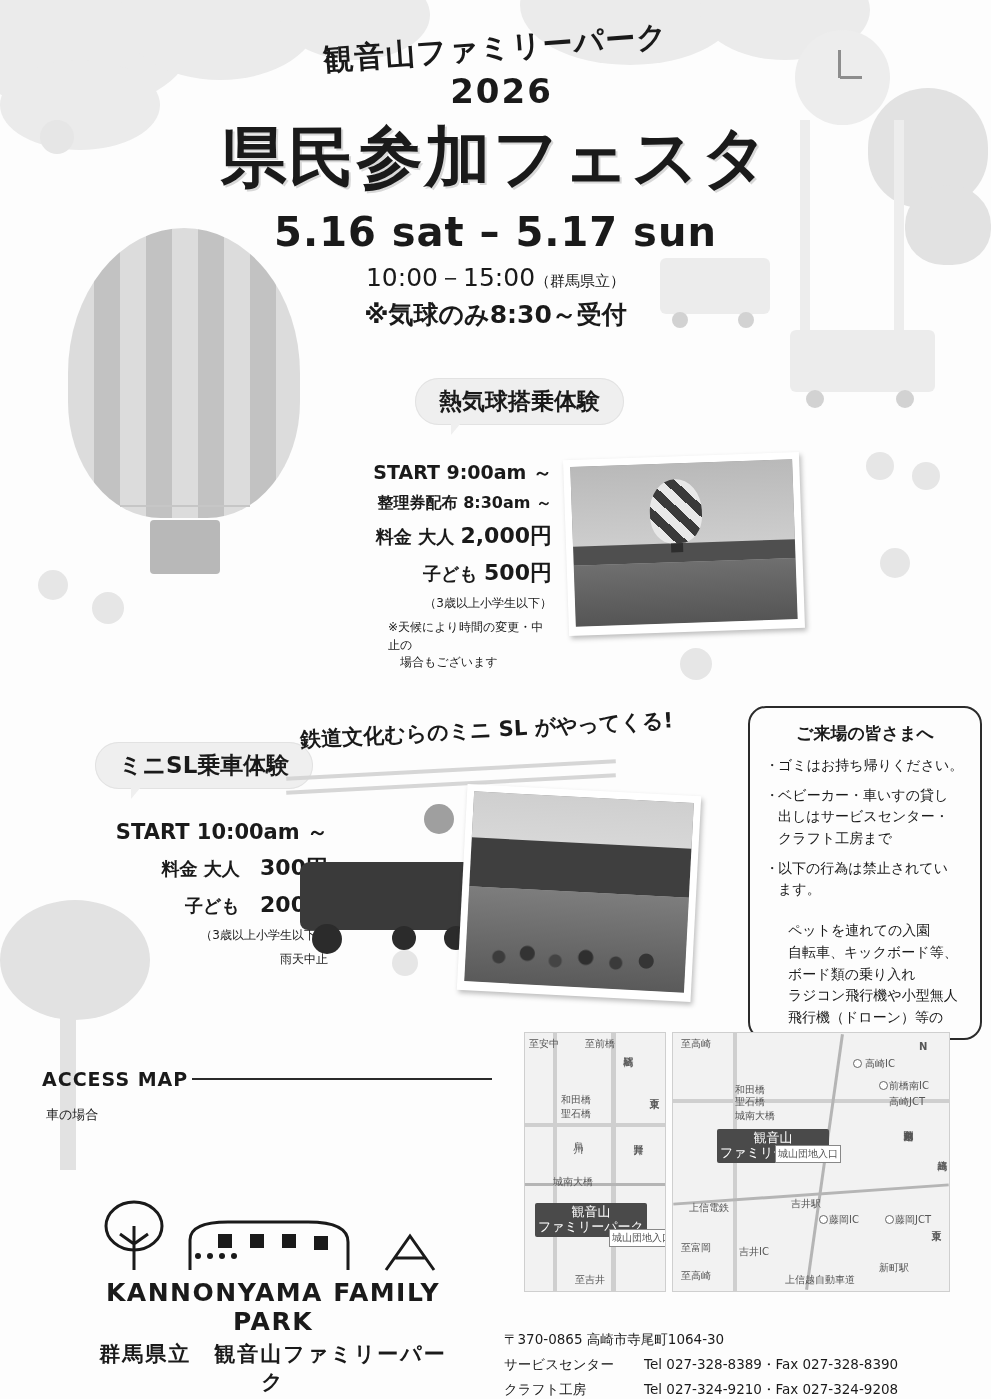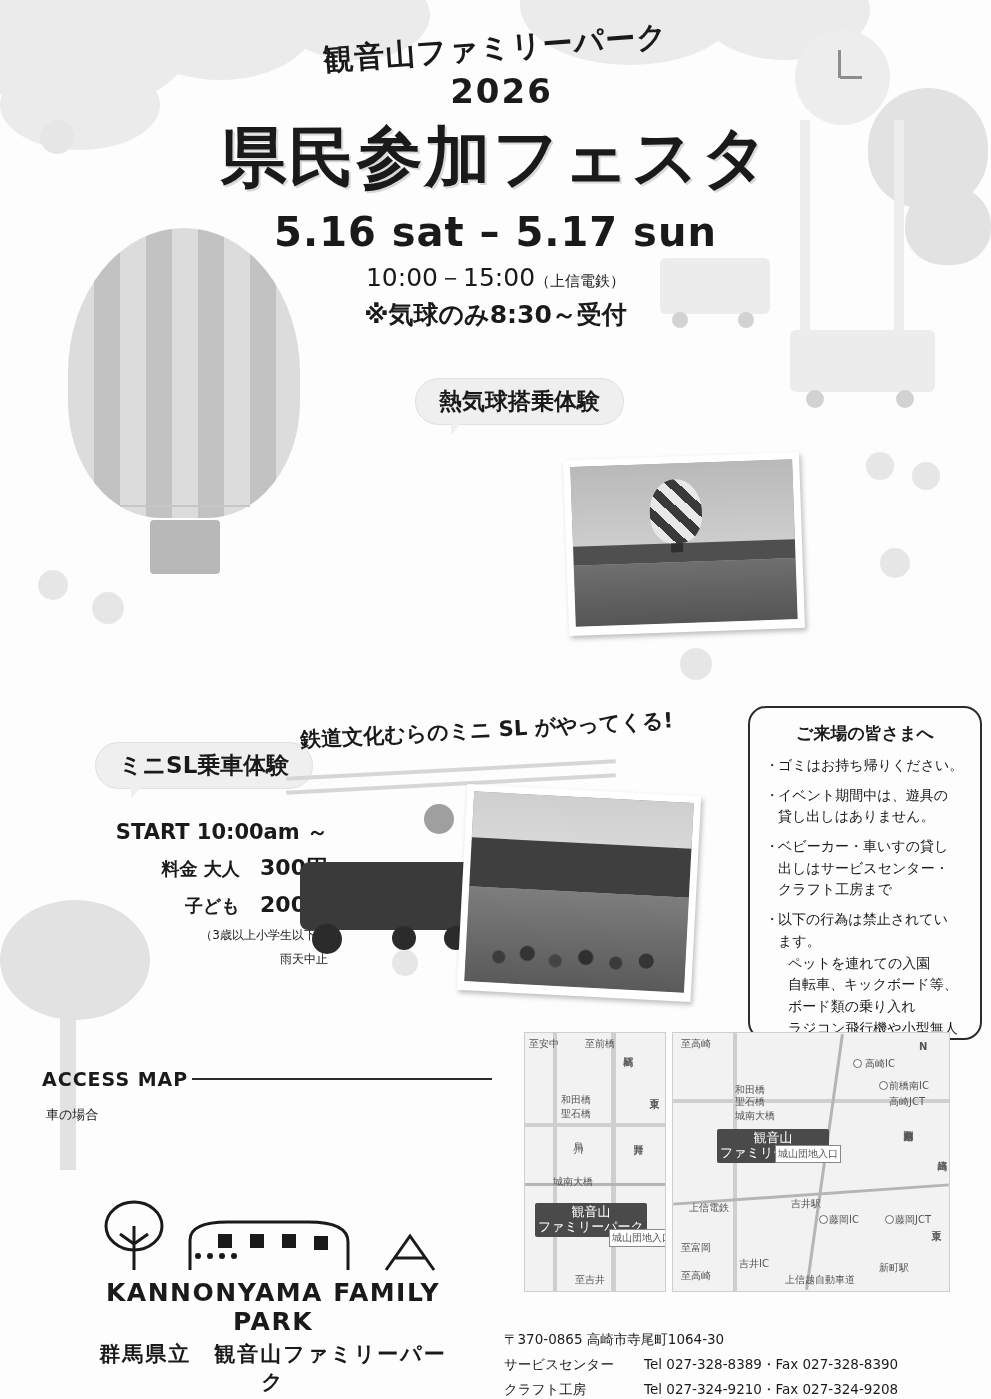--- a/index.html
+++ b/index.html
@@ -150,27 +150,43 @@
   <div style="position:absolute;left:790px;top:330px;width:145px;height:62px;background:#ececec;border-radius:6px;"></div>
   <div style="position:absolute;left:806px;top:390px;width:18px;height:18px;border-radius:50%;background:#d2d2d2;"></div>
   <div style="position:absolute;left:896px;top:390px;width:18px;height:18px;border-radius:50%;background:#d2d2d2;"></div>
 
   <div class="hdr">
     <div class="park-name">観音山ファミリーパーク</div>
     <div class="year">2026</div>
     <div class="main-title">県民参加フェスタ</div>
     <div class="dates">5.16 sat – 5.17 sun</div>
     <div class="times">
-      <span>10:00－15:00</span><span class="small">（上信電鉄）</span>
+      <span>10:00－15:00</span><span class="small">（群馬県立）</span>
     </div>
     <div class="note-line">※気球のみ8:30～受付</div>
   </div>
 
   <div class="bubble" style="left:415px;top:378px;">熱気球搭乗体験</div>
 
+  <div class="blk" style="left:352px;top:460px;width:200px;text-align:right;">
+    <div class="ln b-start">START 9:00am ～</div>
+    <div class="ln b-sub">整理券配布 8:30am ～</div>
+    <div class="ln price-row">
+      <span>料金</span>
+      <span>大人</span>
+      <span class="price-big">2,000円</span>
+    </div>
+    <div class="ln price-row">
+      <span>子ども</span>
+      <span class="price-big">500円</span>
+    </div>
+    <div class="ln tiny">（3歳以上小学生以下）</div>
+    <div class="ln tiny" style="white-space:pre-line;text-align:left;padding-left:36px;">※天候により時間の変更・中止の
+　場合もございます</div>
+  </div>
 
   <div class="photo" style="left:566px;top:456px;width:222px;height:160px;transform:rotate(-2deg);">
     <div class="inner">
       <div class="sky"></div>
       <div class="treeline"></div>
       <div class="ground"></div>
       <div class="pbal" style="left:78px;top:16px;"></div>
     </div>
   </div>
 
@@ -209,26 +225,24 @@
       <div class="treeline" style="bottom:50%;height:26%;background:#3f3f3f;"></div>
       <div class="ground" style="height:50%;background:linear-gradient(#7d7d7d,#5a5a5a);"></div>
       <div class="crowd"></div>
     </div>
   </div>
 
   <div class="notice" style="left:748px;top:706px;width:198px;height:300px;">
     <h4>ご来場の皆さまへ</h4>
     <ul>
       <li style="white-space:pre-line;">ゴミはお持ち帰りください。</li>
-      <li style="white-space:pre-line;">イベント期間中は、遊具の
-貸し出しはありません。</li>
       <li style="white-space:pre-line;">ベビーカー・車いすの貸し
 出しはサービスセンター・
 クラフト工房まで</li>
-      <li style="white-space:pre-line;margin-bottom:0;">以下の行為は禁止されてい
+      <li style="white-space:pre-line;margin-bottom:19px;">以下の行為は禁止されてい
 ます。</li>
     </ul>
     <div class="sub" style="white-space:pre-line;">ペットを連れての入園
 自転車、キックボード等、
 ボード類の乗り入れ
 ラジコン飛行機や小型無人
 飛行機（ドローン）等の
 持ち込み使用</div>
   </div>
 
@@ -277,21 +291,21 @@
     <div class="mpin" style="left:44px;top:96px;white-space:pre-line;">観音山
 ファミリーパーク</div>
     <div class="mtxt" style="left:102px;top:112px;border:1px solid #888;background:#fff;padding:1px 2px;">城山団地入口</div>
     <div class="mtxt" style="left:118px;top:164px;">吉井駅</div>
     <div class="mdot" style="left:146px;top:182px;"></div>
     <div class="mtxt" style="left:156px;top:180px;">藤岡IC</div>
     <div class="mdot" style="left:212px;top:182px;"></div>
     <div class="mtxt" style="left:222px;top:180px;">藤岡JCT</div>
     <div class="mtxt" style="left:16px;top:168px;">上信電鉄</div>
     <div class="mtxt" style="left:8px;top:208px;">至富岡</div>
-    <div class="mtxt" style="left:66px;top:212px;margin-top:12px;">吉井IC</div>
+    <div class="mtxt" style="left:66px;top:212px;">吉井IC</div>
     <div class="mtxt" style="left:8px;top:236px;">至高崎</div>
     <div class="mtxt" style="left:256px;top:190px;writing-mode:vertical-rl;">至東京</div>
     <div class="mtxt" style="left:206px;top:228px;">新町駅</div>
     <div class="mtxt" style="left:112px;top:240px;">上信越自動車道</div>
     <div class="mtxt" style="left:228px;top:90px;writing-mode:vertical-rl;">関越自動車道</div>
     <div class="mtxt" style="left:262px;top:120px;writing-mode:vertical-rl;">高崎線</div>
   </div>
 
   <div class="logo-wrap" style="left:88px;top:1200px;width:370px;text-align:center;">
     <svg width="350" height="74" viewBox="0 0 350 74">

